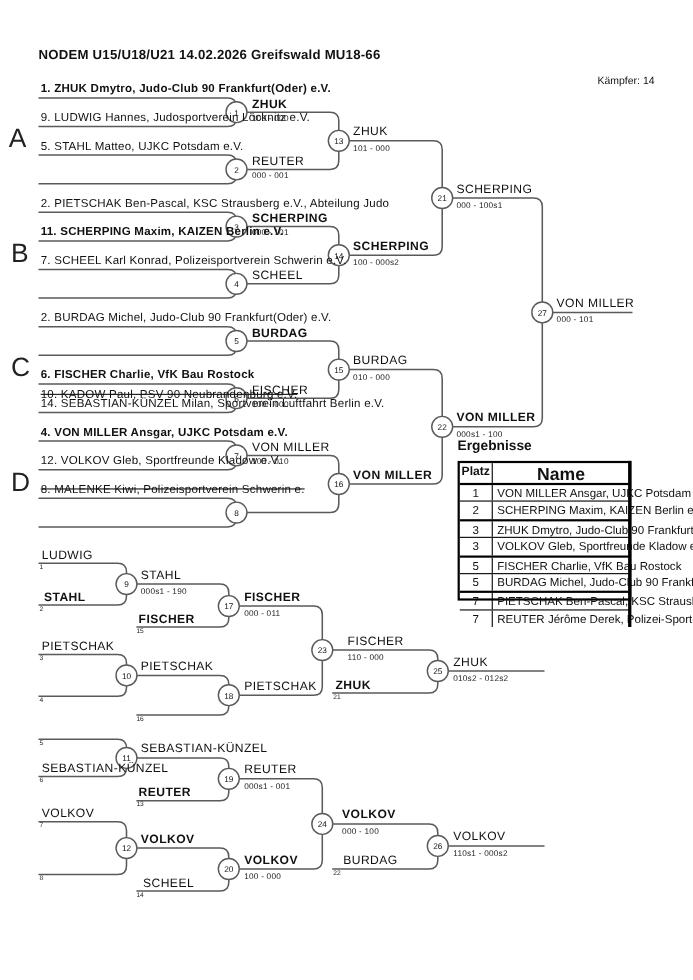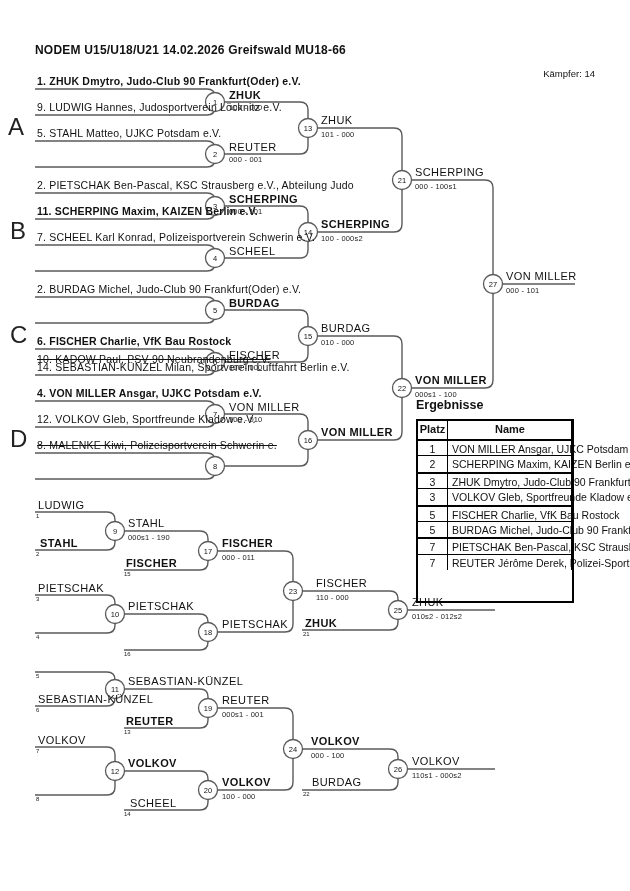--- a/index.html
+++ b/index.html
@@ -11,30 +11,30 @@
   .fighters{font-size:9.5px;text-align:right;}
   .grp{font-size:24px;color:#222;}
   .entrant{font-size:10.5px;letter-spacing:.2px;}
   .label{font-size:11px;letter-spacing:.4px;}
   .bold{font-weight:bold;}
   .strike{text-decoration:line-through;}
   .score{font-size:7.5px;color:#222;letter-spacing:.2px;}
   .seed{font-size:6px;color:#222;}
   
   .res-title{font-size:12.5px;font-weight:bold;}
-  #resTable{position:absolute;left:416px;top:419px;width:158px;height:184px;
+  #resTable{position:absolute;left:416px;top:419px;width:158px;height:127px;
             border:2px solid #000;box-sizing:border-box;z-index:3;background:transparent;}
   .rrow{display:flex;height:16.4px;box-sizing:border-box;border-top:1px solid #000;}
   .rrow.hdr{height:18px;border-top:none;font-weight:bold;}
   .rrow.thick{border-top:2px solid #000;}
   .cPlatz{width:30px;flex:0 0 30px;border-right:1px solid #000;text-align:center;
           font-size:10.5px;padding-top:2px;box-sizing:border-box;}
   .cName{flex:1;font-size:10.5px;padding:2px 0 0 4px;white-space:nowrap;overflow:visible;}
   .rrow.hdr .cPlatz{font-size:11px;}
-  .rrow.hdr .cName{font-size:11px;text-align:center;padding-left:0;}
+  .rrow.hdr .cName{font-size:16px;text-align:center;padding-left:0;}
   #tableCut{position:absolute;left:571px;top:419px;width:3px;height:151px;background:#000;z-index:4;}
 </style>
 </head>
 <body>
 
 <div id="page">
 
   <svg class="wires" width="630" height="891" viewBox="0 0 630 891">
     <g fill="none" stroke="#5a5a5a" stroke-width="1.4">
 

